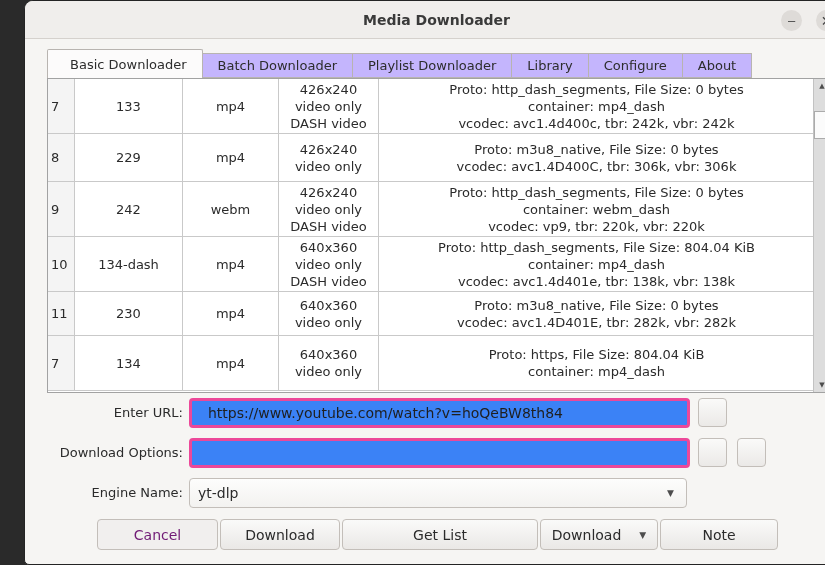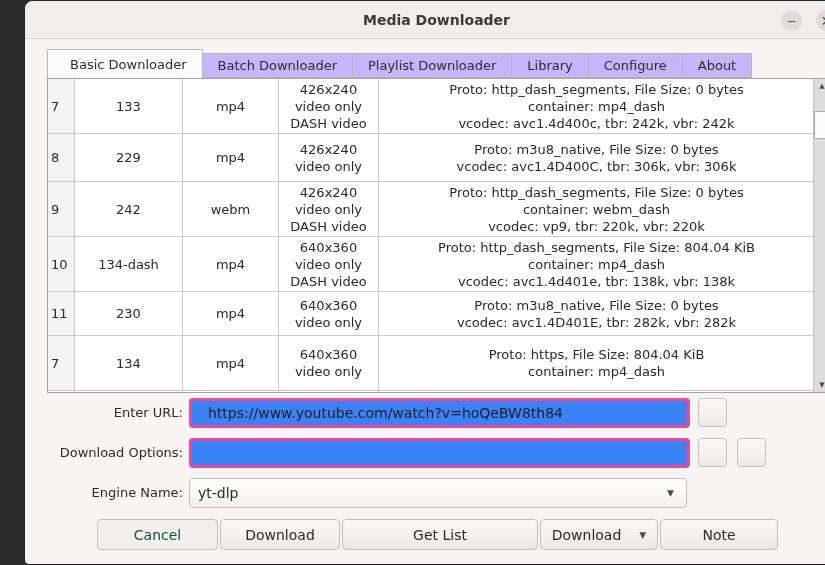--- a/index.html
+++ b/index.html
@@ -110,21 +110,21 @@
   .combo .arrow { font-size:9px; color:#4d4d4d; padding-right:4px; }
 
   
   .pbtn {
     position:absolute; top:518px; height:31px; border-radius:4px;
     background:linear-gradient(#fafaf9,#eae8e6); border:1px solid #c3beb9;
     font-family:"DejaVu Sans","Liberation Sans",sans-serif;
     font-size:14px; color:#2b2b2b;
     display:flex; align-items:center; justify-content:center;
   }
-  .pbtn.disabled { color:#14532d; background:#f1efee; }
+  .pbtn.disabled { color:#701a75; background:#f1efee; }
   .pbtn .dd { font-size:9px; color:#4d4d4d; margin-left:18px; }
 </style>
 </head>
 <body>
 
 <div class="window">
 
   <div class="titlebar">
     <span class="title">Media Downloader</span>
     <button class="winbtn min">

